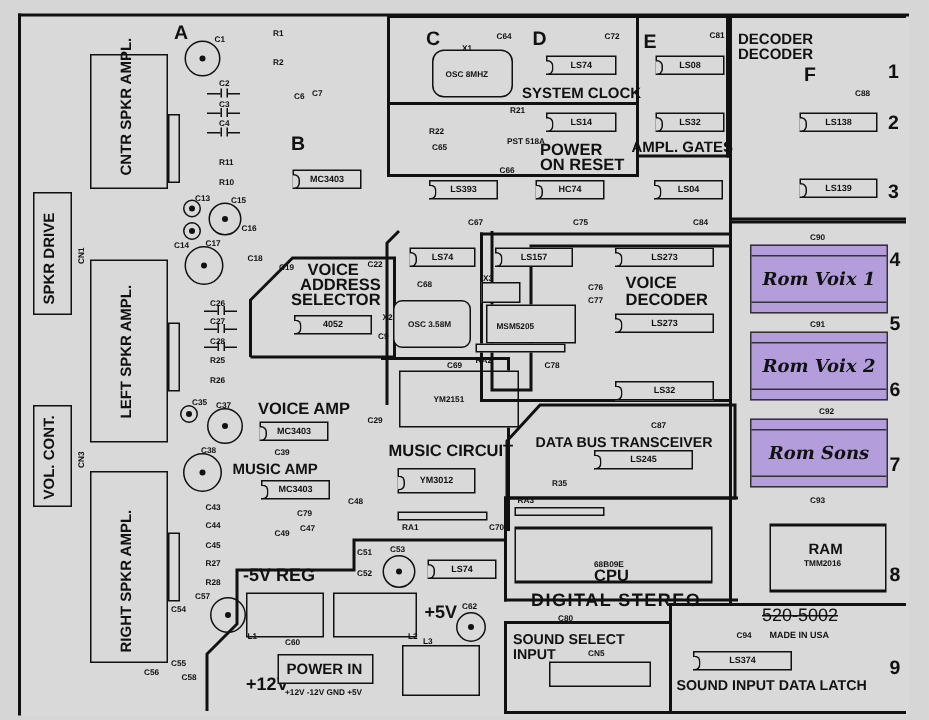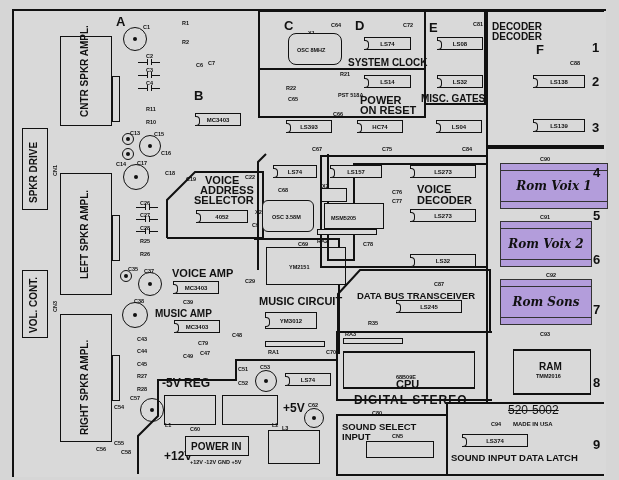--- a/index.html
+++ b/index.html
@@ -184,21 +184,21 @@
 <div class="sm" style="left:333px;top:111px;">C66</div>
 <div class="chip" style="left:364px;top:75px;width:47px;height:13px;">LS14</div>
 <div class="lbl" style="left:360px;top:95px;font-size:11px;">POWER</div>
 <div class="lbl" style="left:360px;top:105px;font-size:11px;">ON RESET</div>
 
 <div class="box" style="left:424px;top:10px;width:62px;height:95px;border-left:none;"></div>
 <div class="lbl big" style="left:429px;top:22px;">E</div>
 <div class="sm" style="left:473px;top:21px;">C81</div>
 <div class="chip" style="left:437px;top:37px;width:46px;height:13px;">LS08</div>
 <div class="chip" style="left:437px;top:75px;width:46px;height:13px;">LS32</div>
-<div class="lbl" style="left:421px;top:93px;font-size:10px;">MISC. GATES</div>
+<div class="lbl" style="left:421px;top:93px;font-size:10px;">AMPL. GATES</div>
 
 <div class="chip" style="left:286px;top:120px;width:46px;height:13px;">LS393</div>
 <div class="chip" style="left:357px;top:120px;width:46px;height:13px;">HC74</div>
 <div class="chip" style="left:436px;top:120px;width:46px;height:13px;">LS04</div>
 <div class="sm" style="left:312px;top:146px;">C67</div>
 <div class="sm" style="left:382px;top:146px;">C75</div>
 <div class="sm" style="left:462px;top:146px;">C84</div>
 
 <div class="box" style="left:486px;top:10px;width:118px;height:137px;border-right:none;"></div>
 <div class="lbl" style="left:492px;top:21px;font-size:10px;">DECODER</div>
@@ -264,21 +264,21 @@
 
 <div class="box" style="left:446px;top:402px;width:158px;height:74px;border-right:none;"></div>
 <div class="lbl" style="left:508px;top:405px;font-size:12px;font-weight:normal;text-decoration:line-through;">520-5002</div>
 <div class="sm" style="left:491px;top:421px;">C94</div>
 <div class="sm" style="left:513px;top:421px;font-size:6px;">MADE IN USA</div>
 <div class="chip" style="left:462px;top:434px;width:66px;height:13px;">LS374</div>
 <div class="lbl" style="left:451px;top:452px;font-size:9.5px;">SOUND INPUT DATA LATCH</div>
 
 <div class="box" style="left:486px;top:147px;width:118px;height:257px;border-right:none;"></div>
 <div class="sm" style="left:540px;top:156px;">C90</div>
-<div class="rom" style="left: 500px; top: 163px; width: 108px; height: 46px; background: rgb(179, 157, 219);">
+<div class="rom" style="left: 500px; top: 163px; width: 92px; height: 46px; background: rgb(179, 157, 219);">
     <span>Rom Voix 1</span>
   </div>
 <div class="sm" style="left:540px;top:214px;">C91</div>
 <div class="rom" style="left: 500px; top: 221px; width: 92px; height: 46px; background: rgb(179, 157, 219);">
     <span>Rom Voix 2</span>
   </div>
 <div class="sm" style="left:546px;top:272px;">C92</div>
 <div class="rom" style="left: 500px; top: 279px; width: 92px; height: 46px; background: rgb(179, 157, 219);">
     <span>Rom Sons</span>
   </div>

